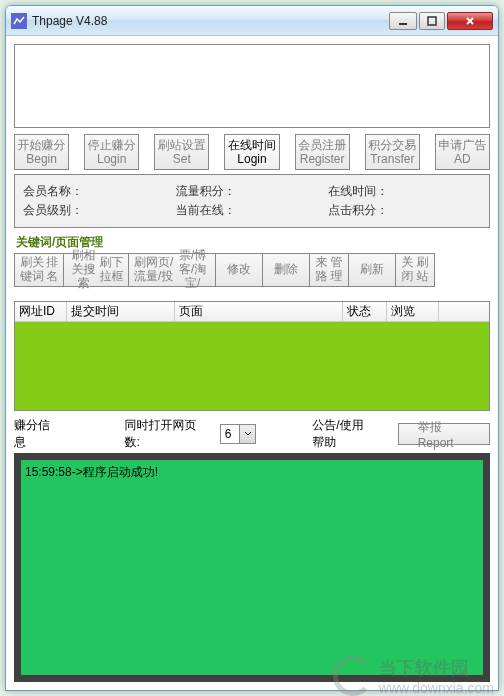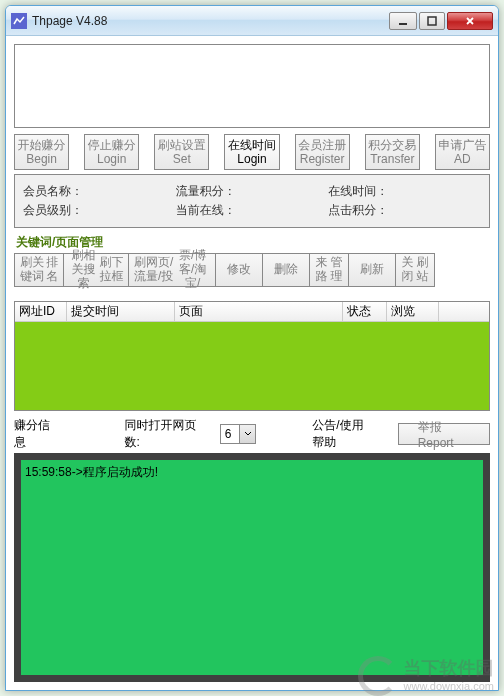--- a/index.html
+++ b/index.html
@@ -38,21 +38,21 @@
 .lbl{color:#000}
 .combo{display:flex;border:1px solid #888;height:20px;width:44px}
 .combo-val{flex:1;padding:0 4px;display:flex;align-items:center;background:#fff}
 .combo-btn{width:16px;background:linear-gradient(#f0f0f0,#d8d8d8);border-left:1px solid #888;display:flex;align-items:center;justify-content:center}
 .rbtn{height:22px;padding:0 19px;border:1px solid #888;background:linear-gradient(#f8f8f8,#e8e8e8);color:#808080;display:flex;align-items:center;margin-left:auto}
 .log-area{flex:1;border:7px solid #404040;background:#22c55e;padding:4px;margin-top:2px;overflow:auto;color:#000}
 .watermark{position:absolute;right:10px;bottom:0;display:flex;align-items:flex-start;opacity:0.35}
 .wm-circle{width:40px;height:40px;border:5px solid #888;border-radius:50%;border-right-color:transparent;margin-right:6px}
 .wm-text{color:#666}
 .wm-text .zh{font-size:18px;font-weight:bold}
-.wm-text .url{font-size:11px}
+.wm-text .url{font-size:14px}
 </style>
 </head>
 <body>
 
 <div class="window">
   <div class="titlebar">
     <div class="title-icon">
       <svg viewBox="0 0 12 12">
           <path d="M1 9 L4 4 L7 7 L11 2" stroke="#fff" stroke-width="1.5" fill="none"></path>
         </svg>

